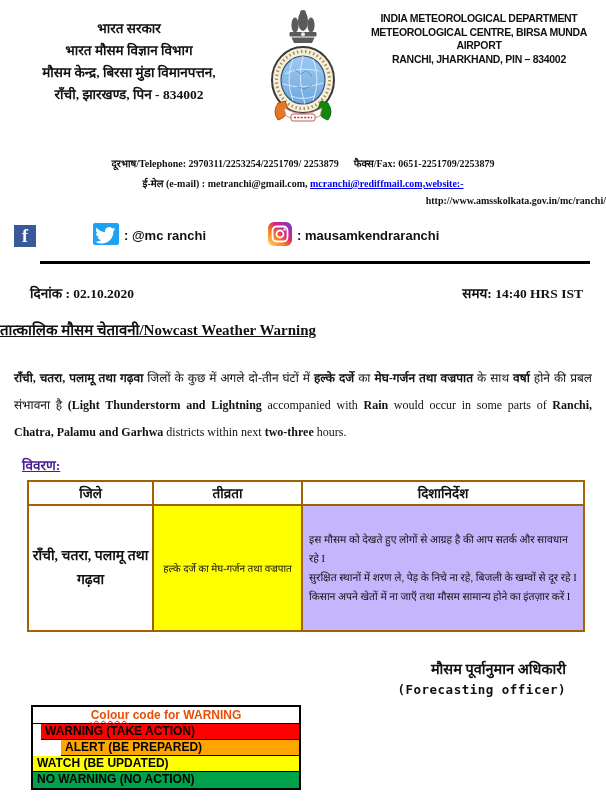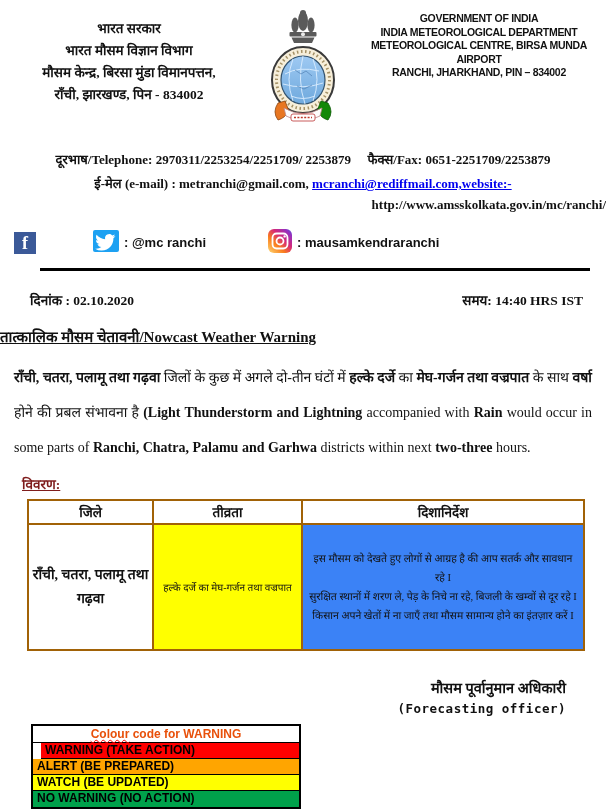--- a/index.html
+++ b/index.html
@@ -18,21 +18,21 @@
     font-size:13.5px; line-height:22px; padding-top:10px;
   }
   .hdr-logo { width:108px; flex:0 0 auto; text-align:center; }
   .hdr-right {
     width:242px; text-align:center; font-weight:bold;
     font-family:"Liberation Sans", sans-serif; letter-spacing:-0.3px;
     font-size:10.5px; line-height:13.5px; padding-top:4px;
   }
 
   
-  .contact { margin-top:18px; font-size:13px; font-weight:bold; }
+  .contact { margin-top:24px; font-size:10px; font-weight:bold; }
   .contact .line1 { text-align:center; }
   .contact .line2 { text-align:center; margin-top:6px; }
   .contact .line3 { text-align:right; padding-left:15px; margin-top:5px; }
   .linkblue { color:#0000EE; text-decoration:underline; cursor:pointer; }
 
   
   .social {
     display:flex; align-items:center; margin-top:16px; padding-left:14px;
     font-family:"Liberation Sans", sans-serif; font-weight:bold; font-size:13px;
   }
@@ -47,35 +47,35 @@
 
   
   .meta { display:flex; justify-content:space-between; margin-top:20px;
     padding:0 23px 0 30px; font-size:13.5px; font-weight:bold; }
 
   
   .title { text-align:left; margin-top:17px; font-size:15px; font-weight:bold;
     text-decoration:underline; }
 
   
-  .para { margin:14px 14px 0 14px; font-size:14px; line-height:35px;
+  .para { margin:26px 14px 0 14px; font-size:12px; line-height:27px;
     text-align:justify; }
 
   
   .vivaran { margin:10px 0 0 22px; font-size:13.5px; font-weight:bold;
-    color:#7f1d1d; text-decoration:underline; display:inline-block; }
+    color:#4c1d95; text-decoration:underline; display:inline-block; }
   table.details { border-collapse:collapse; margin:6px 0 0 27px; }
   table.details th, table.details td { border:2px solid #a16207; }
   table.details th { height:24px; font-size:13.5px; font-weight:bold;
     text-align:center; background:#fff; }
   td.c1 { width:125px; background:#fff; font-weight:bold; font-size:14px;
     text-align:center; line-height:24px; }
   td.c2 { width:149px; background:#FFFF00; font-size:10px; text-align:center;
     padding:16px 4px; }
-  td.c3 { width:282px; background:#3b82f6; font-size:10.5px; text-align:center;
+  td.c3 { width:282px; background:#c4b5fd; font-size:10.5px; text-align:left;
     line-height:19px; padding:0 6px; }
   tr.drow { height:126px; }
 
   
   .sign { text-align:right; padding-right:40px; margin-top:26px; }
   .sign-hi { font-size:14.5px; font-weight:bold; }
   .sign-en { font-family:"DejaVu Sans Mono", monospace; font-weight:bold;
     font-size:12.5px; margin-top:4px; letter-spacing:0.5px; }
 
   
@@ -142,21 +142,20 @@
         <path d="M25 95 q-6 9 0 17 q7 -2 11 -9 l-4 -10 z" fill="#e87722" stroke="#8a4512" stroke-width="0.8"></path>
         <path d="M75 95 q6 9 0 17 q-7 -2 -11 -9 l4 -10 z" fill="#138808" stroke="#0c5a06" stroke-width="0.8"></path>
         <path d="M31 100 q19 11 38 0 l-2 8 q-17 9 -34 0 z" fill="#fdfdfd" stroke="#b88" stroke-width="0.8"></path>
 
         <rect x="38" y="106" width="24" height="7" rx="2" fill="#fff" stroke="#b33" stroke-width="0.8"></rect>
         <line x1="41" y1="109.5" x2="59" y2="109.5" stroke="#c0392b" stroke-width="1.4" stroke-dasharray="2 1.4"></line>
       </svg>
     </div>
 
     <div class="hdr-right">
-      <div>GOVERNMENT OF INDIA</div>
       <div>INDIA METEOROLOGICAL DEPARTMENT</div>
       <div>METEOROLOGICAL CENTRE, BIRSA MUNDA AIRPORT</div>
       <div>RANCHI, JHARKHAND, PIN – 834002</div>
     </div>
   </div>
 
   <div class="contact">
     <div class="line1">
       <span>दूरभाष/Telephone:</span><span> 2970311/2253254/2251709/ 2253879</span>
       <span style="display:inline-block;width:10px;"></span>
@@ -243,18 +242,18 @@
   <div class="sign">
     <div class="sign-hi">मौसम पूर्वानुमान अधिकारी</div>
     <div class="sign-en">(Forecasting officer)</div>
   </div>
 
   <div class="ccwrap">
     <div class="cc-title">
       <span class="wavy">Colour</span><span> code for WARNING</span>
     </div>
     <div class="cc-row" style="background: rgb(255, 0, 0); margin-left: 8px;">WARNING (TAKE ACTION)</div>
-    <div class="cc-row" style="background: rgb(255, 165, 0);">ALERT (BE PREPARED)</div>
+    <div class="cc-row" style="background: rgb(255, 165, 0); margin-left: 28px;">ALERT (BE PREPARED)</div>
     <div class="cc-row" style="background: rgb(255, 255, 0);">WATCH (BE UPDATED)</div>
     <div class="cc-row" style="background: rgb(0, 161, 75);">NO WARNING (NO ACTION)</div>
   </div>
 
 </div>
 
 </body></html>

